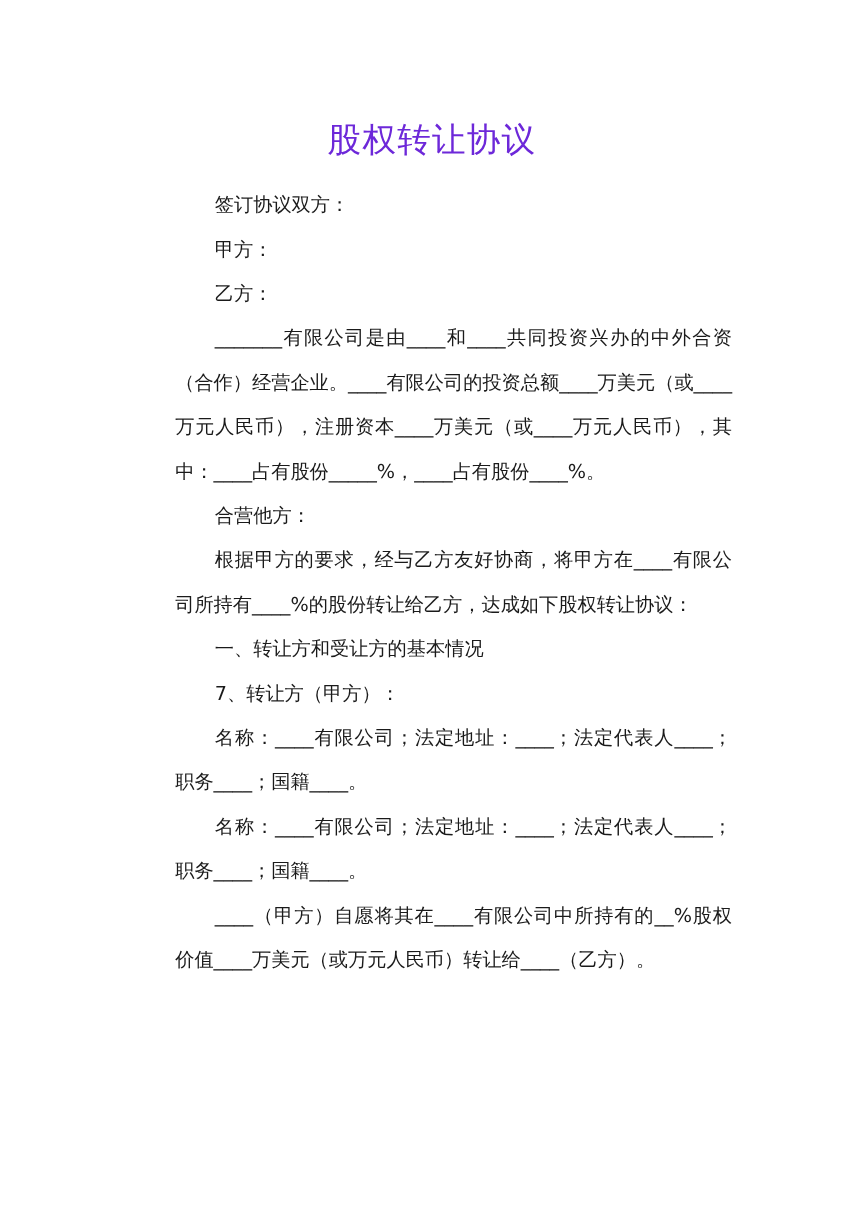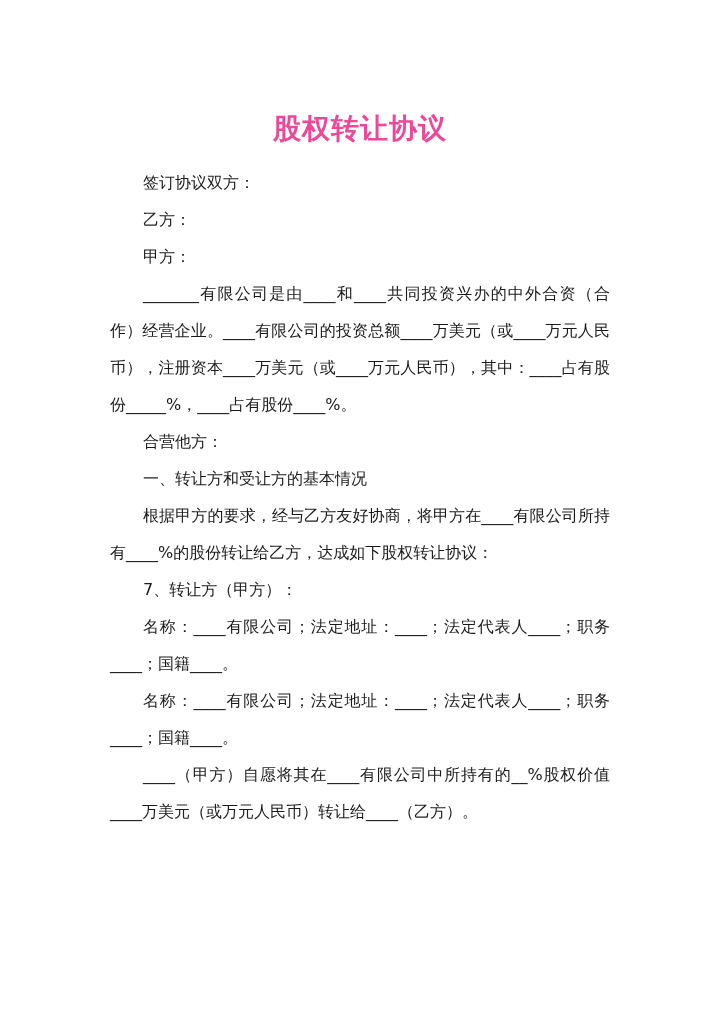--- a/index.html
+++ b/index.html
@@ -1,32 +1,32 @@
 <!DOCTYPE html>
 <html><head>
   <meta charset="utf-8">
   <style>
     html, body { margin: 0; padding: 0; background: #ffffff; }
     body { width: 720px; height: 1017px; overflow: hidden; position: relative;
       font-family: "DejaVu Sans", "Liberation Sans", sans-serif; color: #1a1a1a; }
     .page { position: absolute; left: 110px; top: 96px; width: 500px; }
-    .title { text-align: center; font-size: 28px; font-weight: bold; color: #ec4899;
-      margin: 12px 0 14px 0; height: 42px; line-height: 42px; letter-spacing: 1px; }
+    .title { text-align: center; font-size: 28px; font-weight: normal; color: #6d28d9;
+      margin: 0 0 14px 0; height: 42px; line-height: 42px; letter-spacing: 1px; }
     .p { font-size: 16px; line-height: 37px; margin: 0; text-align: justify; }
-    .ind { text-indent: 33px; }
+    .ind { text-indent: 33px; margin-left: 36px; }
   </style>
 </head>
 <body>
 
 <div class="page">
   <h1 class="title">股权转让协议</h1>
   <p class="p ind">签订协议双方：</p>
+  <p class="p ind">甲方：</p>
   <p class="p ind">乙方：</p>
-  <p class="p ind">甲方：</p>
   <p class="p ind">_______有限公司是由____和____共同投资兴办的中外合资（合作）经营企业。____有限公司的投资总额____万美元（或____万元人民币），注册资本____万美元（或____万元人民币），其中：____占有股份_____%，____占有股份____%。</p>
   <p class="p ind">合营他方：</p>
+  <p class="p ind">根据甲方的要求，经与乙方友好协商，将甲方在____有限公司所持有____%的股份转让给乙方，达成如下股权转让协议：</p>
   <p class="p ind">一、转让方和受让方的基本情况</p>
-  <p class="p ind">根据甲方的要求，经与乙方友好协商，将甲方在____有限公司所持有____%的股份转让给乙方，达成如下股权转让协议：</p>
   <p class="p ind">7、转让方（甲方）：</p>
   <p class="p ind">名称：____有限公司；法定地址：____；法定代表人____；职务____；国籍____。</p>
   <p class="p ind">名称：____有限公司；法定地址：____；法定代表人____；职务____；国籍____。</p>
   <p class="p ind">____（甲方）自愿将其在____有限公司中所持有的__%股权价值____万美元（或万元人民币）转让给____（乙方）。</p>
 </div>
 
 </body></html>

